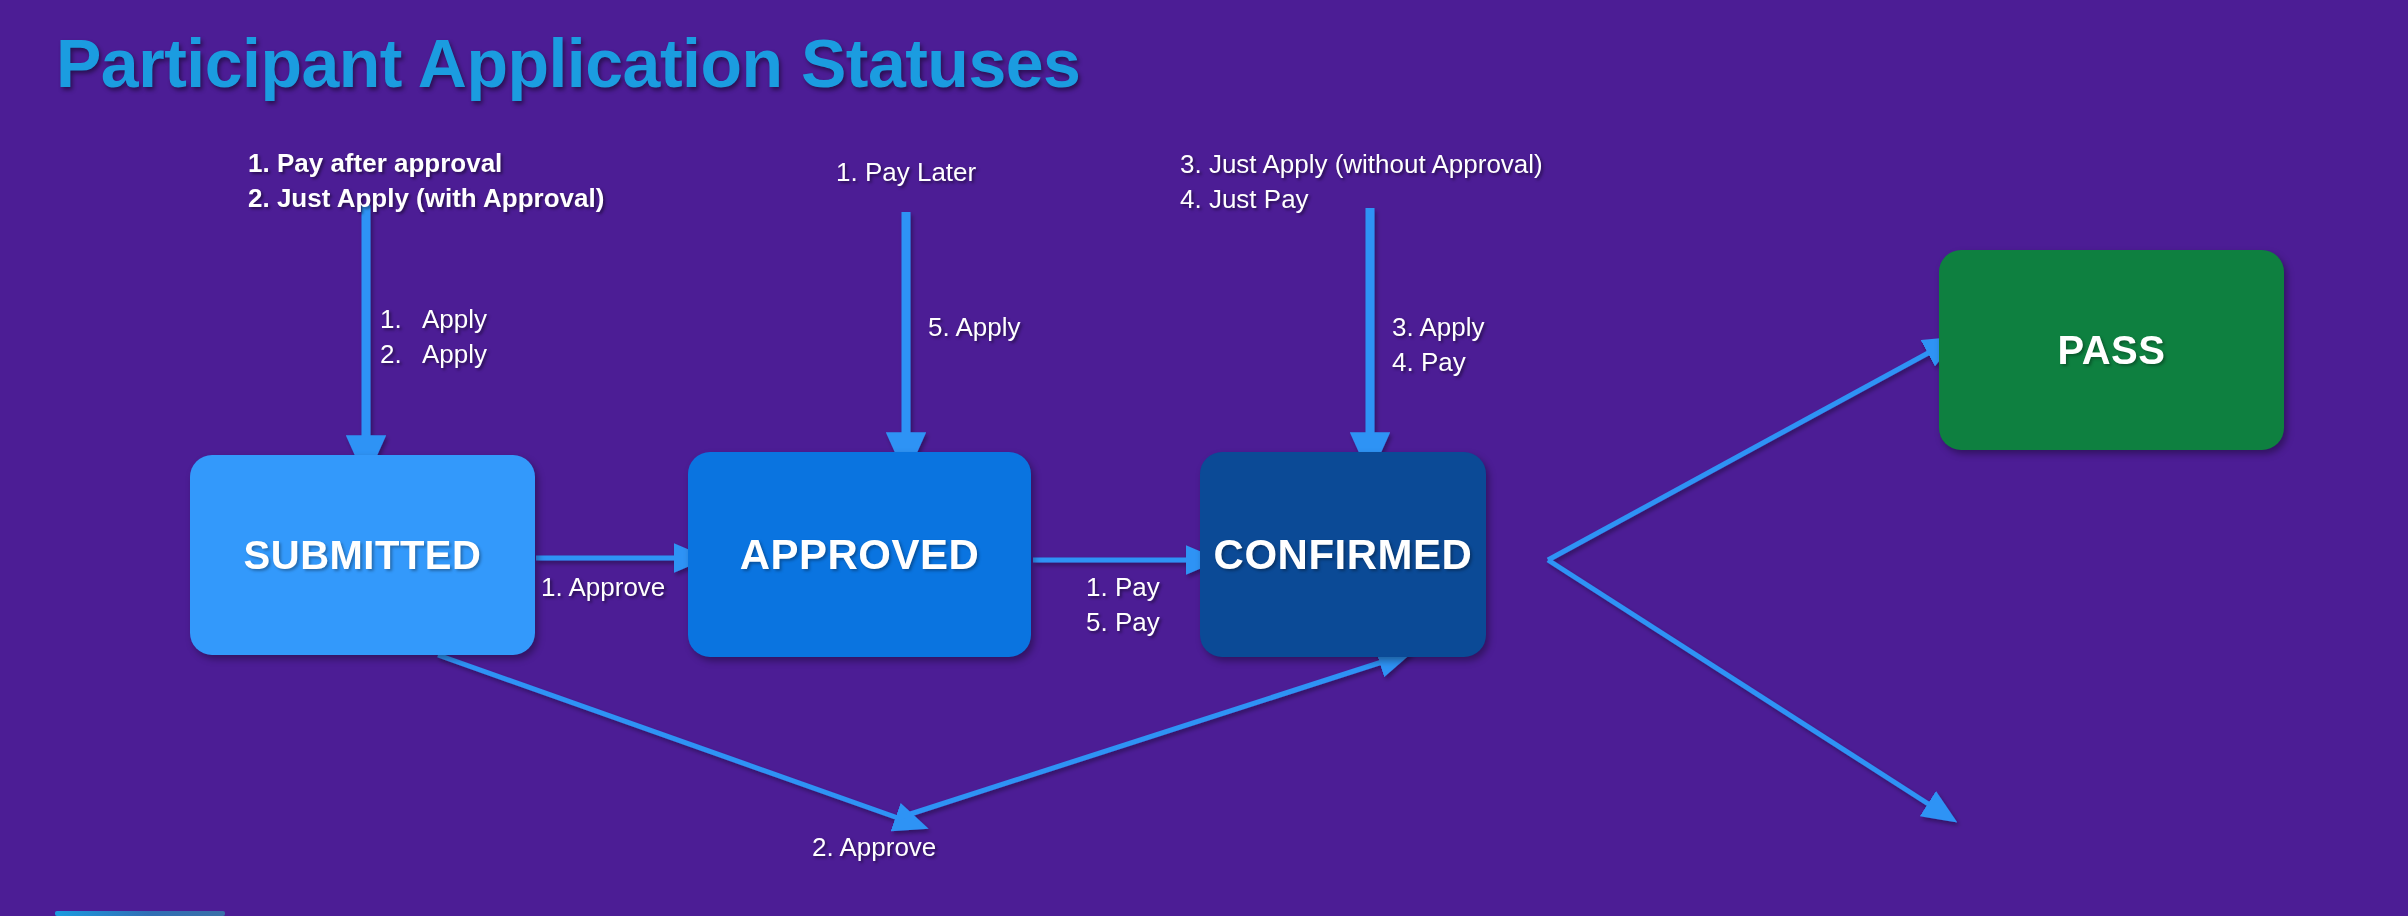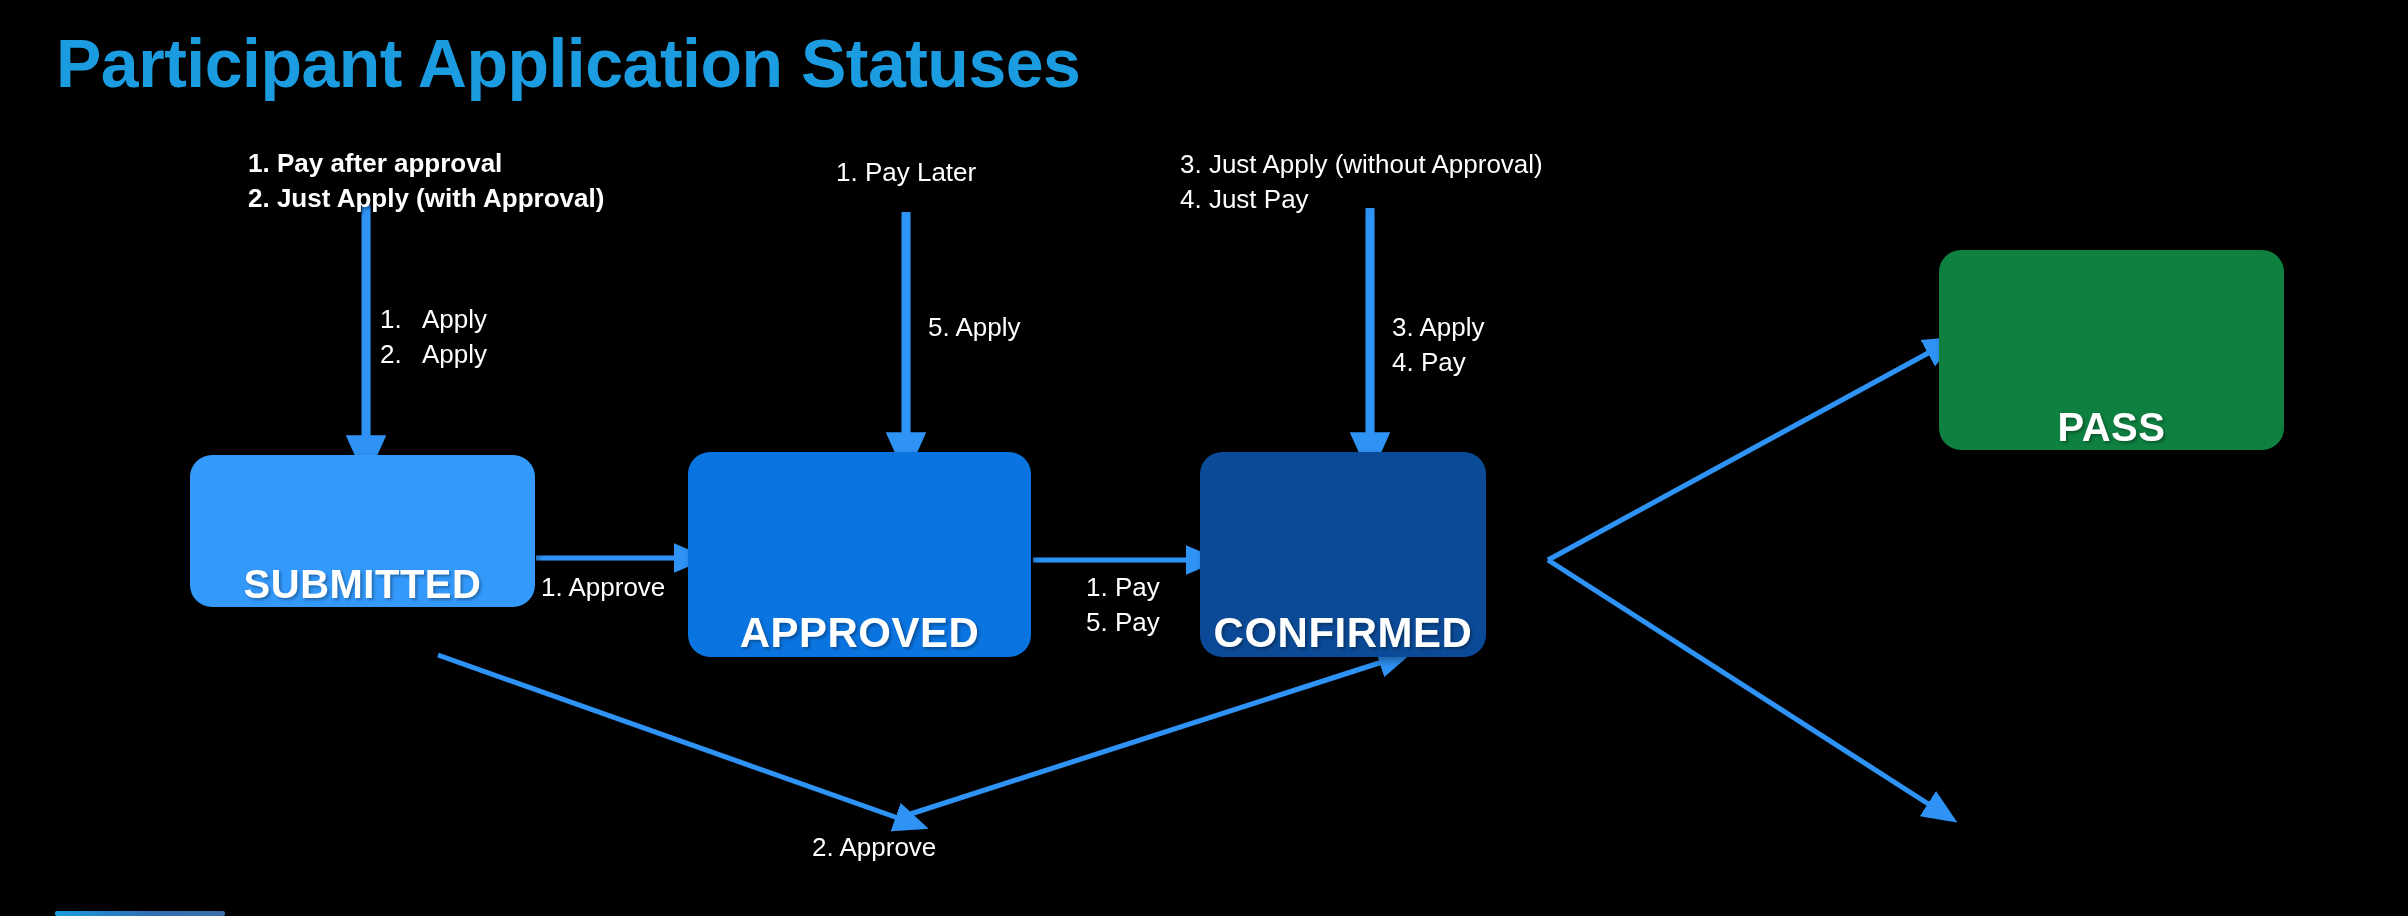--- a/index.html
+++ b/index.html
@@ -7,21 +7,21 @@
     padding: 0;
     background: #2b3349;
   }
   body {
     font-family: "Liberation Sans", sans-serif;
   }
   #slide {
     position: relative;
     width: 2408px;
     height: 916px;
-    background: #000000;
+    background: #4c1d95;
     overflow: hidden;
   }
   #edges {
     position: absolute;
     inset: 0;
     width: 2408px;
     height: 916px;
     pointer-events: none;
   }
   .layer {
@@ -40,35 +40,35 @@
     letter-spacing: -0.5px;
     white-space: nowrap;
     text-shadow: 2px 3px 4px rgba(0,0,0,0.45);
   }
 
   
   .status-box {
     position: absolute;
     border-radius: 22px;
     display: flex;
-    align-items: flex-end;
+    align-items: center;
     justify-content: center;
     color: #ffffff;
     font-weight: bold;
     letter-spacing: 0.5px;
     box-shadow: 3px 4px 7px rgba(0,0,0,0.35);
   }
   .status-box .box-label {
     text-shadow: 2px 2px 3px rgba(0,0,0,0.3);
     white-space: nowrap;
   }
 
   #box-submitted {
     left: 190px;  top: 455px;
-    width: 345px; height: 152px;
+    width: 345px; height: 200px;
     background: #3399fb;
     font-size: 40px;
   }
   #box-approved {
     left: 688px;  top: 452px;
     width: 343px; height: 205px;
     background: #0a74e0;
     font-size: 42px;
   }
   #box-confirmed {

